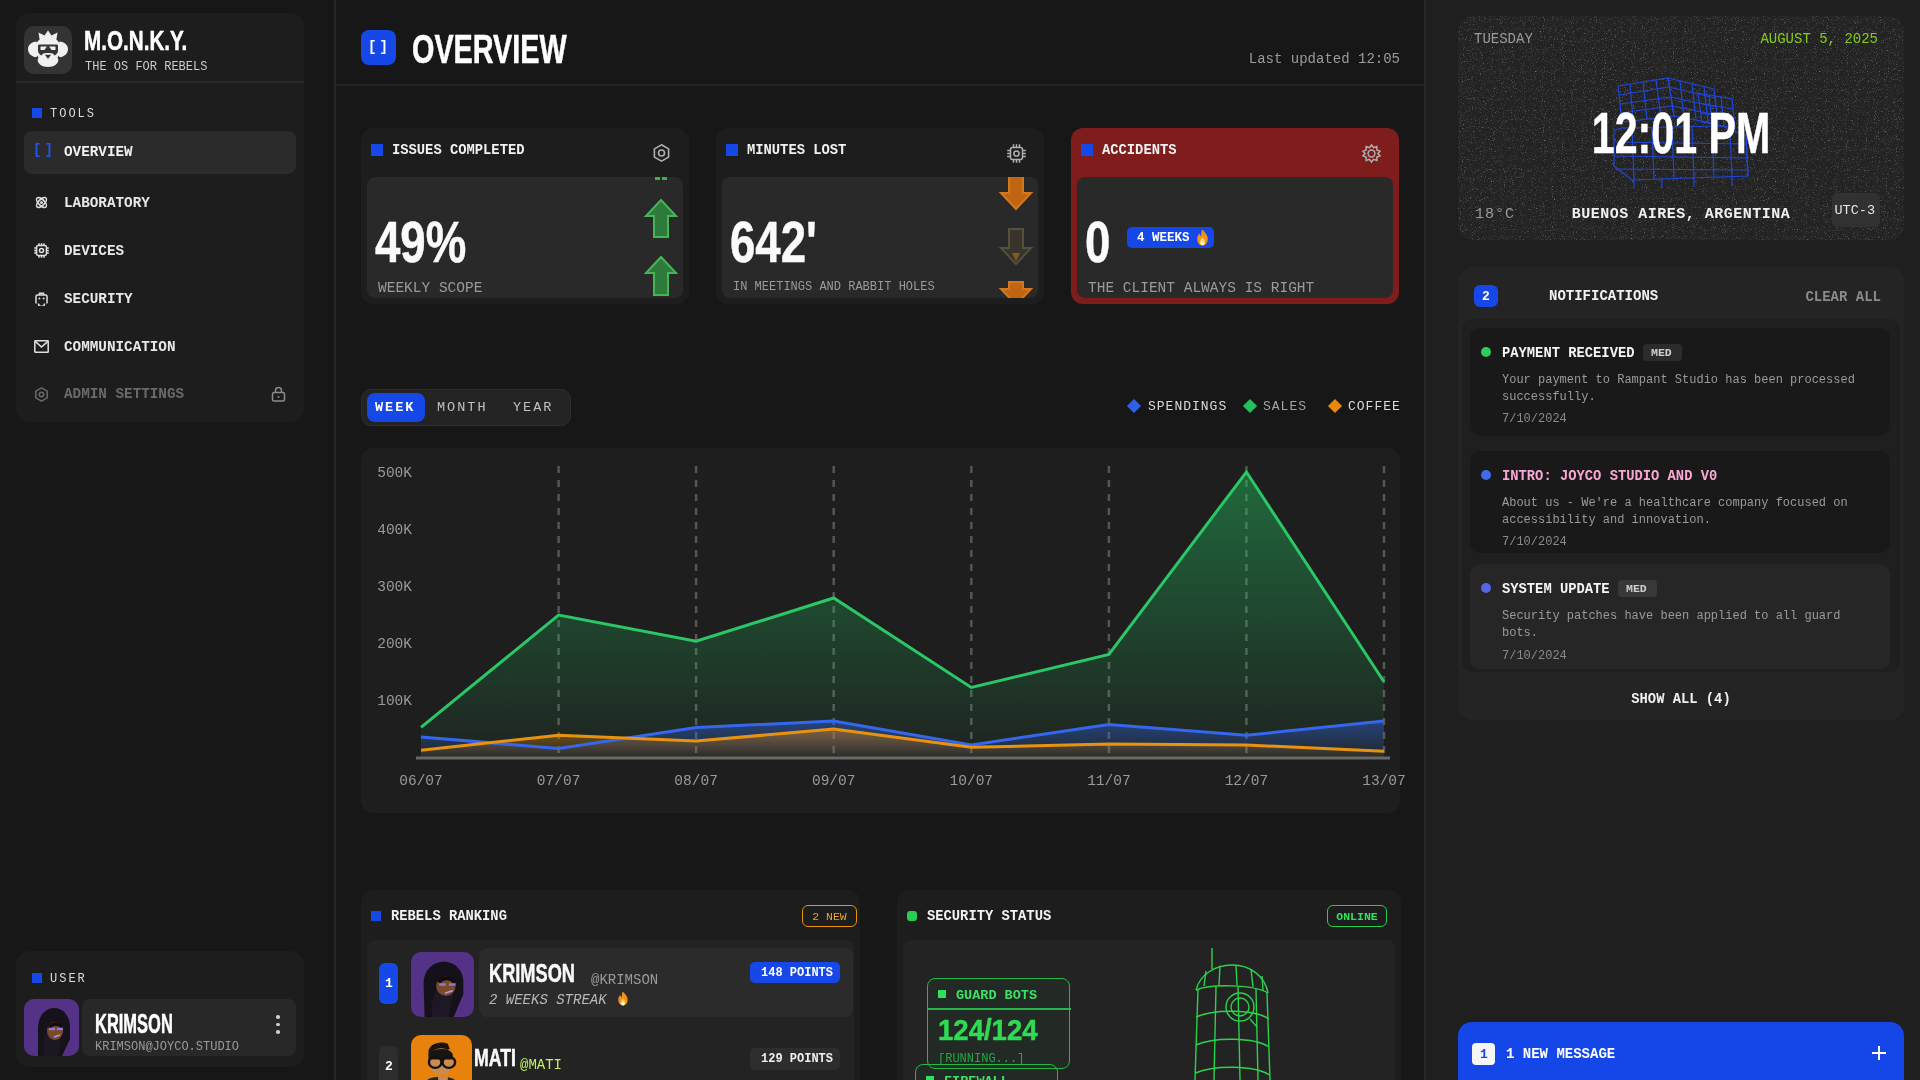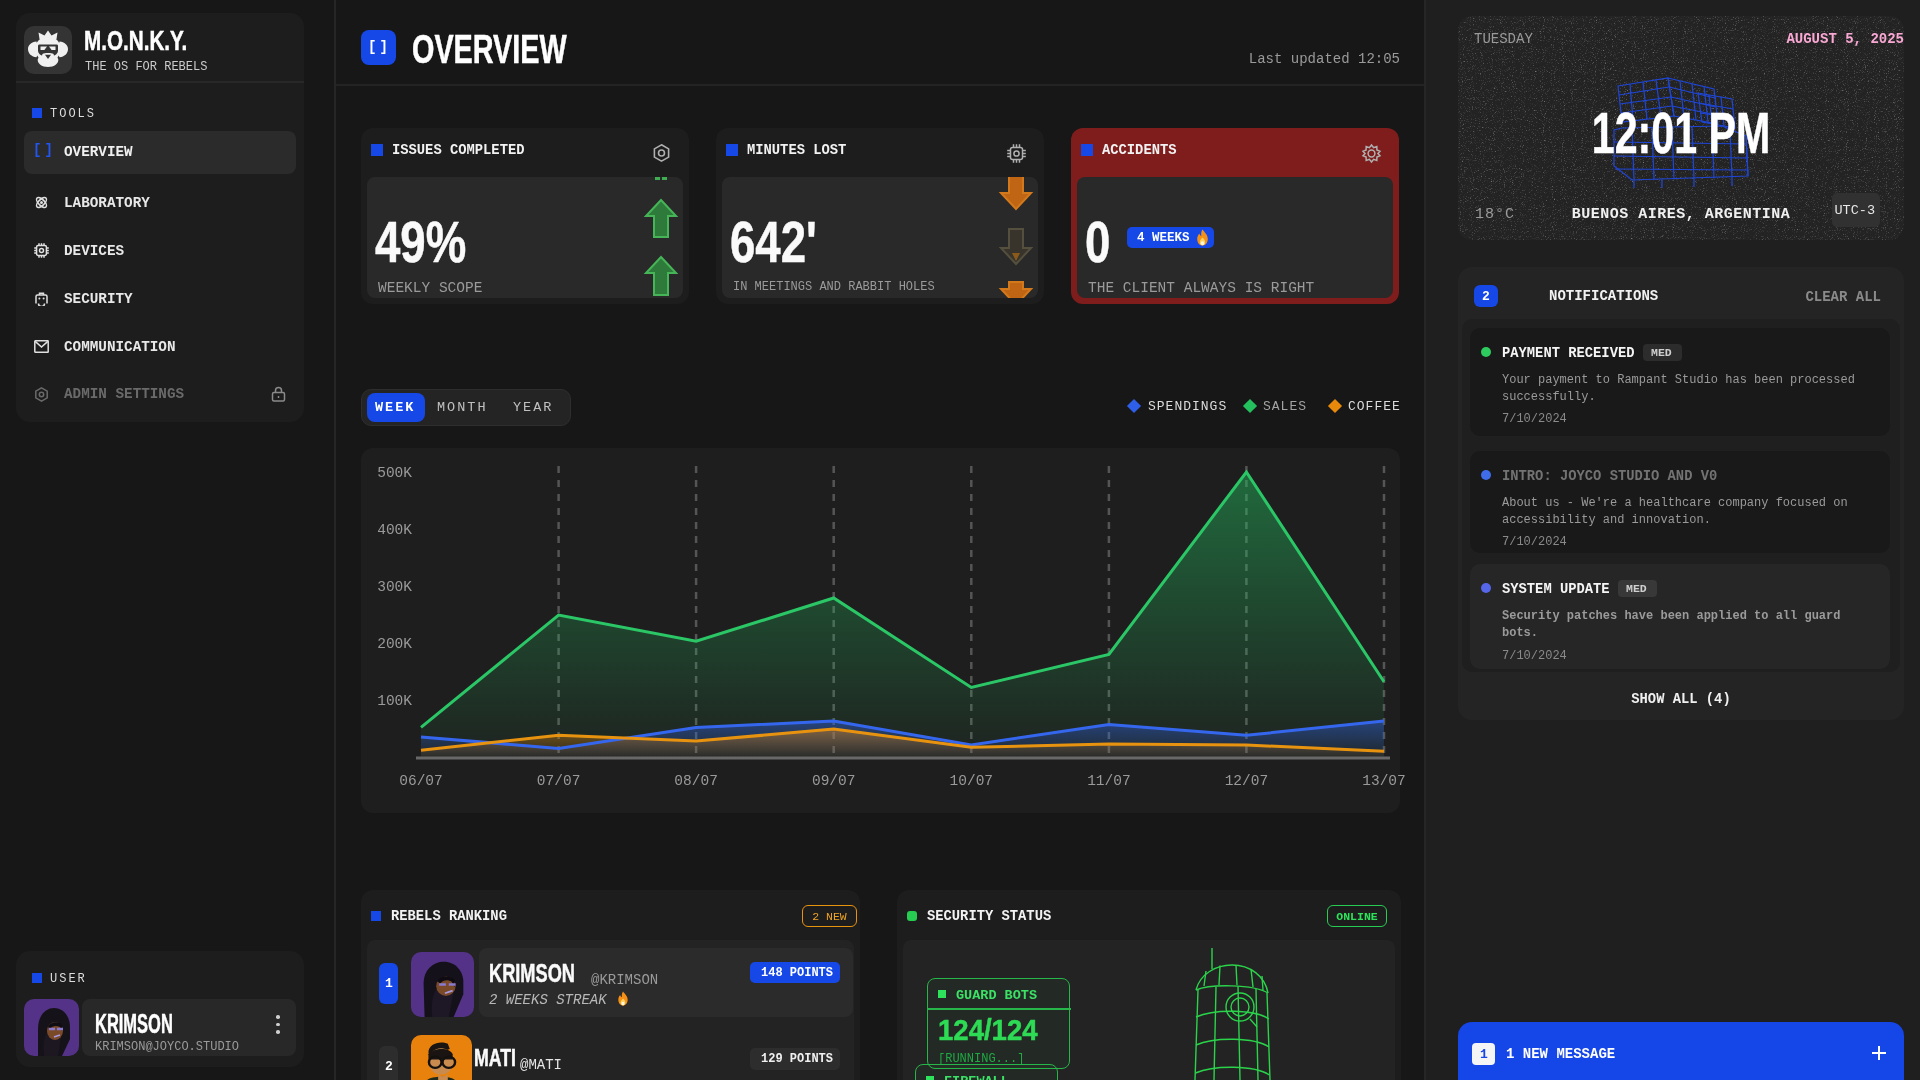--- a/index.html
+++ b/index.html
@@ -318,21 +318,21 @@
         <path d="M18 22 C24 14 40 14 43 22 L43 28 L18 28 Z" fill="#1a1512"></path>
         <circle cx="25" cy="31" r="6.5" fill="none" stroke="#14100d" stroke-width="2.5"></circle>
         <circle cx="39" cy="31" r="6.5" fill="none" stroke="#14100d" stroke-width="2.5"></circle>
         <path d="M31.5 31 h1.5" stroke="#14100d" stroke-width="2"></path>
         <path d="M14 74 L16 52 C20 46 42 46 46 52 L48 74 Z" fill="#222a1c"></path>
         <rect x="24" y="56" width="18" height="18" rx="2" fill="#b3e812"></rect>
         <path d="M28 44 C30 48 36 48 38 44 L38 52 L28 52 Z" fill="#c98b4e"></path>
       </svg>
     </div>
     <div class="abs disp" style="left:113px; top:157px; font-size:23px; color:#fafafa;"><span class="cond" style="transform:scaleX(0.77);">MATI</span></div>
-    <div class="abs mono" style="left:159px; top:167px; font-size:14px; color:#e5e5e5;">@MATI</div>
+    <div class="abs mono" style="left:159px; top:167px; font-size:14px; color:#bef264;">@MATI</div>
     <div class="abs" style="left:389px; top:158px; width:90px; height:22px; border-radius:5px; background:#2d2d2d;"></div>
     <div class="abs mono" style="left:400px; top:162px; font-size:12px; font-weight:bold; color:#f0f0f0;">129 POINTS</div>
   </div>
 
   <div class="abs" style="left:897px; top:890px; width:504px; height:190px; border-radius:12px 12px 0 0; background:#1d1d1d; overflow:hidden;">
     <div class="abs" style="left:10px; top:21px; width:10px; height:10px; border-radius:3px; background:#27cd52;"></div>
     <div class="abs mono" style="left:30px; top:19px; font-size:13.8px; font-weight:bold; color:#f2f2f2;">SECURITY STATUS</div>
     <div class="abs" style="left:430px; top:15px; width:60px; height:22px; border-radius:6px; border:1.5px solid #27cd52;"></div>
     <div class="abs mono" style="left:430px; top:20px; width:60px; text-align:center; font-size:11.5px; font-weight:bold; color:#2ee25b;">ONLINE</div>
     <div class="abs" style="left:6px; top:50px; width:492px; height:140px; border-radius:8px 8px 0 0; background:#232323;"></div>
@@ -370,21 +370,21 @@
 
   <div class="abs" style="left:1458px; top:16px; width:446px; height:224px; border-radius:14px; background:#232323; overflow:hidden;">
     <svg class="abs" style="left:0; top:0;" width="446" height="224">
       <filter id="noisef">
           <feTurbulence type="fractalNoise" baseFrequency="0.9" numOctaves="2" stitchTiles="stitch"></feTurbulence>
         <feColorMatrix type="matrix" values="0 0 0 0 1  0 0 0 0 1  0 0 0 0 1  1 1 1 0 -1.6"></feColorMatrix>
       </filter>
       <rect width="446" height="224" filter="url(#noisef)" opacity="0.55"></rect>
     </svg>
     <div class="abs mono" style="left:16px; top:15px; font-size:14px; color:#9a9a9a;">TUESDAY</div>
-    <div class="abs mono" style="right:0; top:15px; font-size:14px; font-weight:bold; color:#f9a8d4;">AUGUST 5, 2025</div>
+    <div class="abs mono" style="right:26px; top:15px; font-size:14px; font-weight:normal; color:#84cc16;">AUGUST 5, 2025</div>
 
     <svg class="abs" style="left:152px; top:60px;" width="150" height="132" viewBox="0 0 150 132">
       <g stroke="#1e46d8" stroke-width="1.2" fill="none">
         <path d="M8 10 L58 2 L64 40 L12 46 Z"></path>
         <path d="M20 8 L23 44 M33 6 L37 43 M46 4 L51 41 M9 19 L59 11 M10 28 L61 21 M11 37 L62 30"></path>
         <path d="M58 2 L104 13 L108 48 L64 40 Z"></path>
         <path d="M70 5 L74 42 M82 8 L86 44 M94 10 L98 46 M59 11 L105 22 M61 21 L106 31 M62 30 L107 39"></path>
         <path d="M88 17 L122 23 L125 52 L92 46 Z"></path>
         <path d="M99 19 L102 48 M111 21 L114 50 M89 27 L123 33 M90 37 L124 42"></path>
         <path d="M12 52 L112 50 L136 60 L138 100 L22 104 L4 90 L4 54 Z"></path>
@@ -411,31 +411,31 @@
       <div class="abs" style="left:11px; top:19px; width:10px; height:10px; border-radius:50%; background:#2ecc5f;"></div>
       <div class="abs mono" style="left:32px; top:18px; font-size:13.8px; font-weight:bold; color:#f5f5f5;">PAYMENT RECEIVED</div>
       <div class="abs" style="left:173px; top:16px; width:39px; height:17px; border-radius:4px; background:#2c2c2c;"></div>
       <div class="abs mono" style="left:181px; top:18px; font-size:11.5px; font-weight:bold; color:#cfcfcf;">MED</div>
       <div class="abs mono" style="left:32px; top:44px; font-size:12px; color:#9a9a9a; line-height:17px;">Your payment to Rampant Studio has been processed<br>successfully.</div>
       <div class="abs mono" style="left:32px; top:84px; font-size:12px; color:#8a8a8a;">7/10/2024</div>
     </div>
 
     <div class="abs" style="left:12px; top:184px; width:420px; height:102px; border-radius:10px; background:#191919;">
       <div class="abs" style="left:11px; top:19px; width:10px; height:10px; border-radius:50%; background:#3f6ce8;"></div>
-      <div class="abs mono" style="left:32px; top:18px; font-size:13.8px; font-weight:bold; color:#737373;">INTRO: JOYCO STUDIO AND V0</div>
+      <div class="abs mono" style="left:32px; top:18px; font-size:13.8px; font-weight:bold; color:#f9a8d4;">INTRO: JOYCO STUDIO AND V0</div>
       <div class="abs mono" style="left:32px; top:44px; font-size:12px; color:#9a9a9a; line-height:17px;">About us - We're a healthcare company focused on<br>accessibility and innovation.</div>
       <div class="abs mono" style="left:32px; top:84px; font-size:12px; color:#8a8a8a;">7/10/2024</div>
     </div>
 
     <div class="abs" style="left:12px; top:297px; width:420px; height:105px; border-radius:10px; background:#262626;">
       <div class="abs" style="left:11px; top:19px; width:10px; height:10px; border-radius:50%; background:#5566e8;"></div>
       <div class="abs mono" style="left:32px; top:18px; font-size:13.8px; font-weight:bold; color:#f5f5f5;">SYSTEM UPDATE</div>
       <div class="abs" style="left:148px; top:16px; width:39px; height:17px; border-radius:4px; background:#383838;"></div>
       <div class="abs mono" style="left:156px; top:18px; font-size:11.5px; font-weight:bold; color:#cfcfcf;">MED</div>
-      <div class="abs mono" style="left:32px; top:44px; font-size:12px; color:#9a9a9a; line-height:17px;font-weight:bold;">Security patches have been applied to all guard<br>bots.</div>
+      <div class="abs mono" style="left:32px; top:44px; font-size:12px; color:#9a9a9a; line-height:17px;">Security patches have been applied to all guard<br>bots.</div>
       <div class="abs mono" style="left:32px; top:85px; font-size:12px; color:#8a8a8a;">7/10/2024</div>
     </div>
     <div class="abs mono" style="left:0; top:425px; width:446px; text-align:center; font-size:13.8px; font-weight:bold; color:#f0f0f0;">SHOW ALL (4)</div>
   </div>
 
   <div class="abs" style="left:1458px; top:1022px; width:446px; height:58px; border-radius:14px 14px 0 0; background:#1546e8;">
     <div class="abs" style="left:14px; top:21px; width:23px; height:22px; border-radius:4px; background:#f5f5f5;"></div>
     <div class="abs mono" style="left:22px; top:25px; font-size:13px; font-weight:bold; color:#1546e8;">1</div>
     <div class="abs mono" style="left:48px; top:24px; font-size:14px; font-weight:bold; color:#fff;">1 NEW MESSAGE</div>
     <div class="abs" style="right:18px; top:24px; width:14px; height:14px;">

